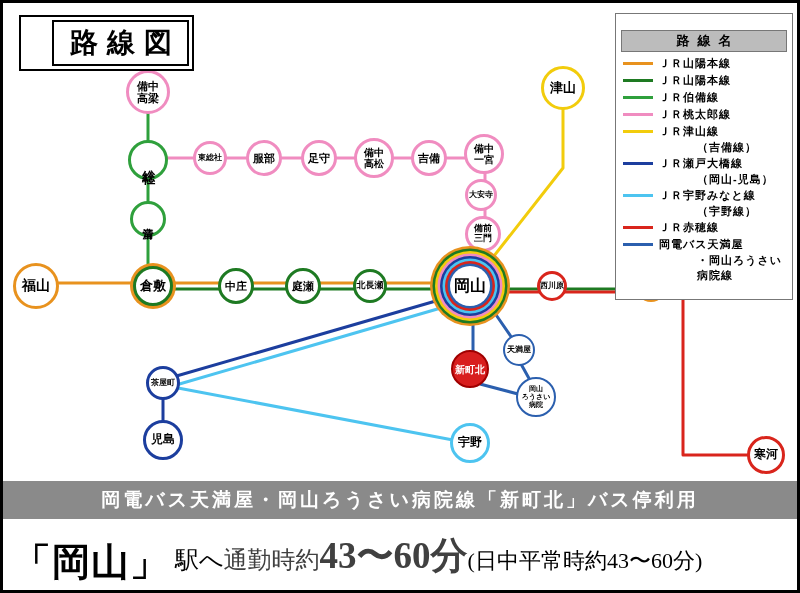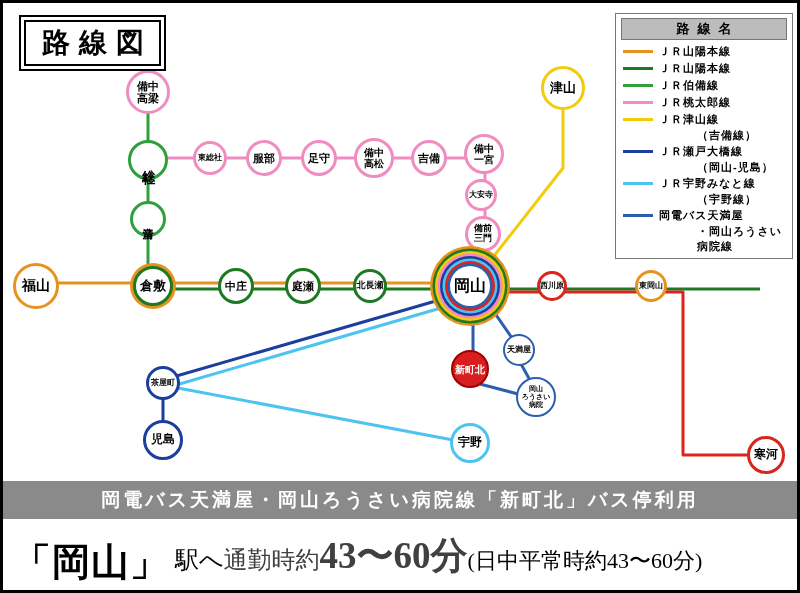--- a/index.html
+++ b/index.html
@@ -2,25 +2,25 @@
 <html><head>
 <meta charset="utf-8">
 <style>
   html,body{margin:0;padding:0;background:#fff;}
   .frame{position:relative;width:800px;height:593px;box-sizing:border-box;border:3px solid #000;
          background:#fff;font-family:"Liberation Sans",sans-serif;overflow:hidden;}
   svg.map{position:absolute;left:0;top:0;z-index:1;}
 
   
   .title-outer{position:absolute;left:16px;top:12px;border:2px solid #000;padding:3px;background:#fff;z-index:6;}
-  .title-inner{border:2px solid #000;padding:2px 6px 2px 16px;font-size:28px;font-weight:bold;letter-spacing:9px;}
+  .title-inner{border:2px solid #000;padding:2px 6px 2px 16px;font-size:28px;font-weight:bold;letter-spacing:9px;margin-left:28px;}
 
   
   .legend{position:absolute;left:612px;top:10px;width:178px;box-sizing:border-box;border:1px solid #777;
-          background:#fff;padding:4px 5px;z-index:6;}
+          background:#fff;padding:16px 5px;z-index:6;}
   .legend-hd{background:#bcbcbc;border:1px solid #777;text-align:center;font-weight:bold;font-size:13px;
              letter-spacing:8px;padding:1px 0 1px 8px;margin-bottom:3px;}
   .lg-row{display:flex;align-items:center;height:17px;}
   .lg-line{display:inline-block;width:30px;height:3px;margin:0 6px 0 2px;flex:0 0 auto;}
   .lg-label{font-size:11px;font-weight:bold;letter-spacing:1px;white-space:nowrap;}
   .lg-sub{font-size:11px;font-weight:bold;letter-spacing:1px;margin-left:76px;height:15px;}
 
   
   .st{position:absolute;transform:translate(-50%,-50%);background:#fff;border-radius:50%;
       display:flex;align-items:center;justify-content:center;text-align:center;font-weight:bold;
@@ -102,20 +102,24 @@
       <span class="lg-line" style="background-color: rgb(28, 62, 158);"></span>
       <span class="lg-label">ＪＲ瀬戸大橋線</span>
     </div>
     <div class="lg-sub">（岡山-児島）</div>
     <div class="lg-row">
       <span class="lg-line" style="background-color: rgb(77, 196, 240);"></span>
       <span class="lg-label">ＪＲ宇野みなと線</span>
     </div>
     <div class="lg-sub">（宇野線）</div>
     <div class="lg-row">
+      <span class="lg-line" style="background-color: rgb(217, 37, 28);"></span>
+      <span class="lg-label">ＪＲ赤穂線</span>
+    </div>
+    <div class="lg-row">
       <span class="lg-line" style="background-color: rgb(43, 95, 174);"></span>
       <span class="lg-label">岡電バス天満屋</span>
     </div>
     <div class="lg-sub">・岡山ろうさい</div>
     <div class="lg-sub">病院線</div>
   </div>
 
   <div class="st c-pink" style="left:145px;top:89px;width:44px;height:44px;font-size:11px">備中
 高梁</div>
   <div class="st c-green vert" style="left:145px;top:157px;width:40px;height:40px;font-size:13px">総社</div>

